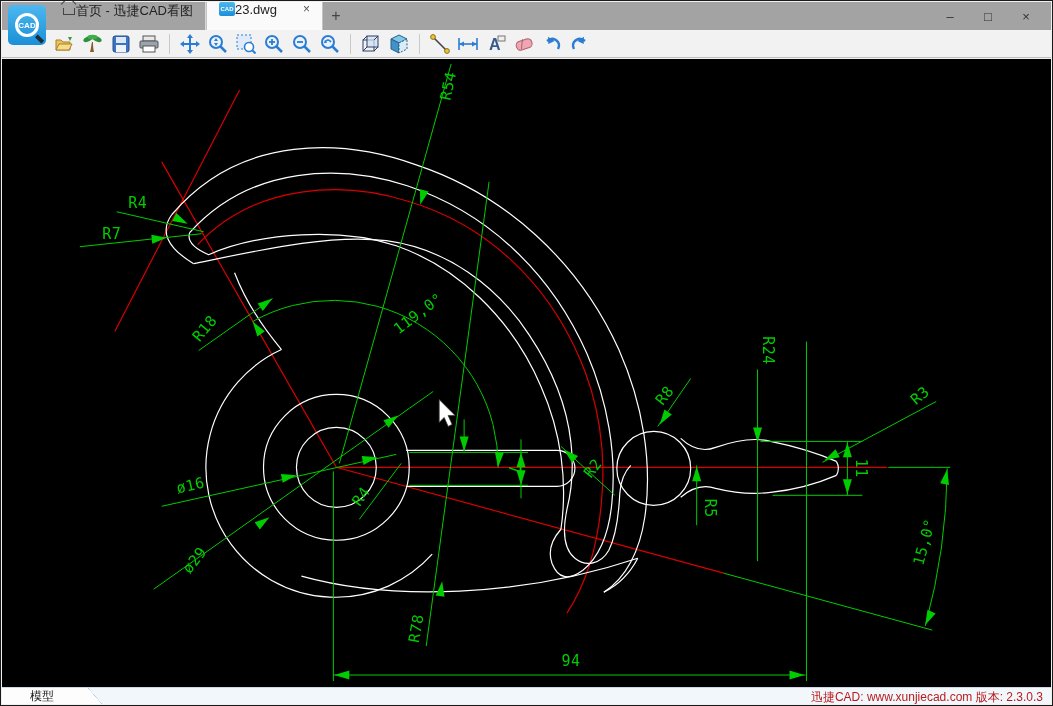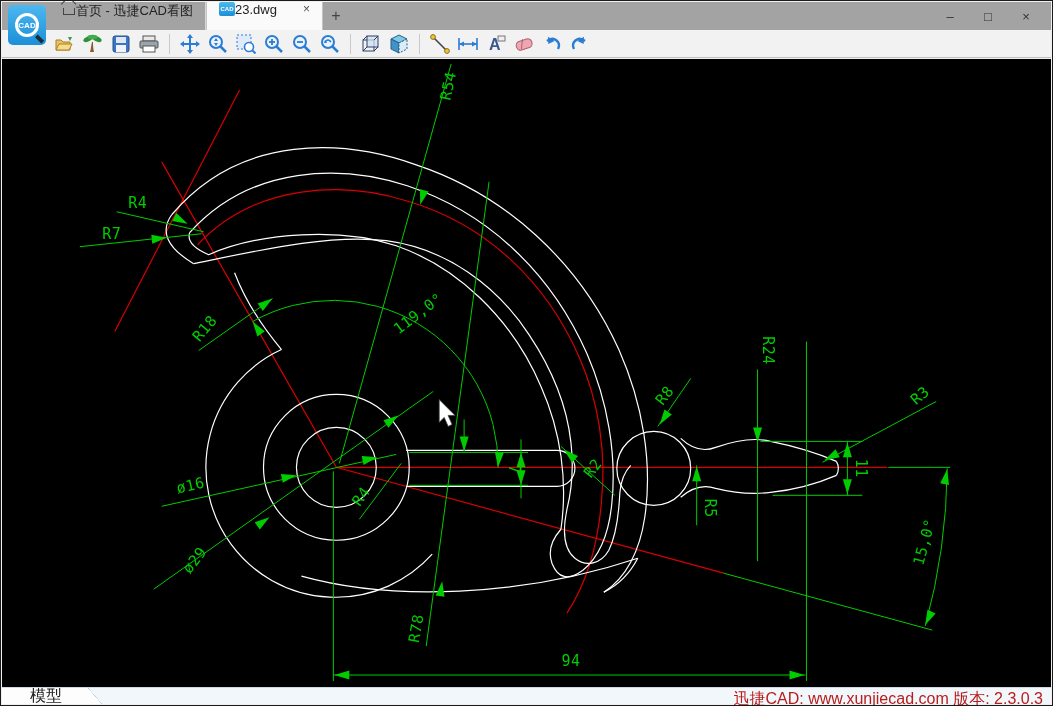--- a/index.html
+++ b/index.html
@@ -49,21 +49,21 @@
   .canvas { position:absolute; left:1px; right:1px; top:58px; height:630px; background:#000; }
   .canvas svg { display:block; width:100%; height:100%; }
   .dim { fill:#00cd00; font:15px "DejaVu Sans Mono", monospace; text-anchor:middle; letter-spacing:0.5px; }
   .gln { stroke:#00cd00; stroke-width:1; fill:none; }
   .wln { stroke:#fff; stroke-width:1.2; fill:none; }
   .rln { stroke:#d80000; stroke-width:1.2; fill:none; }
   .arw { fill:#00cd00; }
 
   
   .statusbar { position:absolute; left:1px; right:1px; bottom:1px; height:17px;
-               background:#f2f7fb; border-top:1px solid #cdd9e4; font-size:16px; }
+               background:#f2f7fb; border-top:1px solid #cdd9e4; font-size:12px; }
   .model-tab { position:absolute; left:0; top:0; bottom:0; width:86px; background:#fdfdfd;
                display:flex; align-items:center; padding-left:28px; color:#222; }
   .model-tab:after { content:""; position:absolute; right:-14px; top:0; bottom:0; width:14px;
                background:linear-gradient(to top right, #fdfdfd 48%, #9fc5e8 50%, transparent 52%); }
   .status-info { position:absolute; right:8px; top:1px; color:#b91c1c; }
 </style>
 </head>
 <body>
 
 <div class="window">

